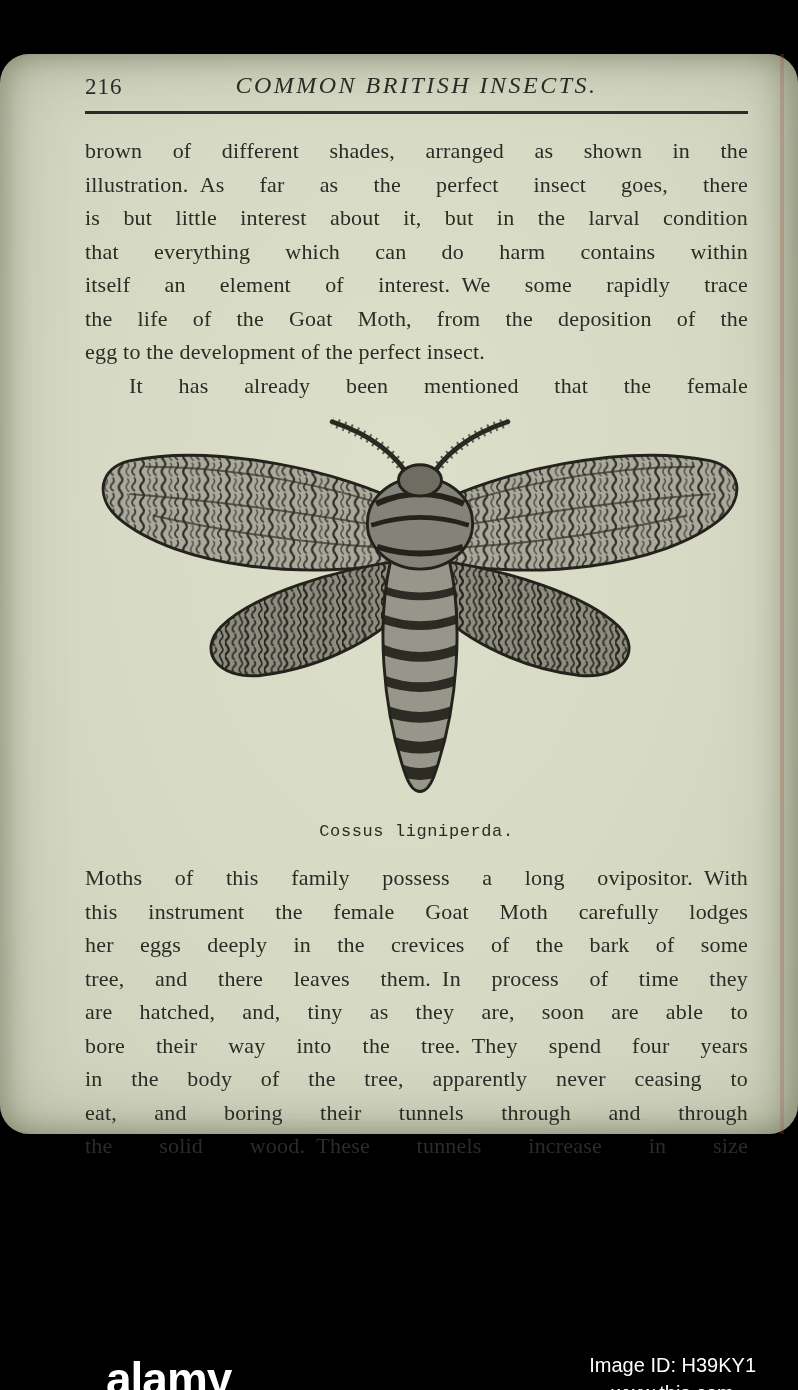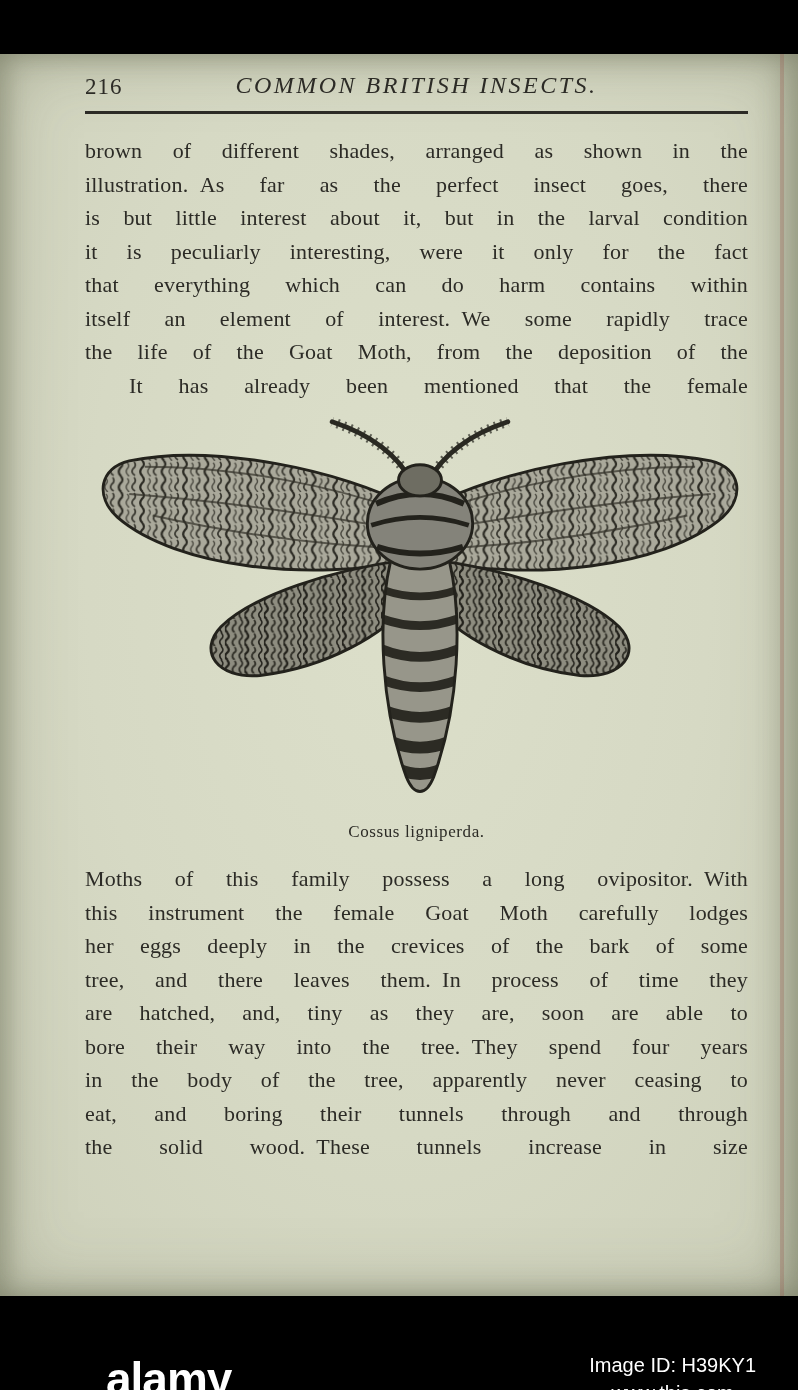--- a/index.html
+++ b/index.html
@@ -13,27 +13,28 @@
   .bar.bottom {
     top:1332px; height:94px;
     display:flex; justify-content:space-between; align-items:center;
     padding:0 42px 0 106px; box-sizing:border-box;
     font-family:"Liberation Sans", sans-serif; color:#fff;
   }
   .alamy-logo { font-size:46px; font-weight:700; letter-spacing:-1px; line-height:1; }
   .wm-right { text-align:center; font-size:20px; line-height:28px; }
 
   .page {
-    position:absolute; top:54px; left:0; width:798px; height:1242px;
+    position:absolute; top:54px; left:0; width:798px; height:1080px;
     background:#d7dac5;
     background-image: radial-gradient(ellipse at 50% 42%, #dcdfca 0%, #d6d9c4 55%, #cdd0ba 100%);
     box-shadow: inset 0 0 70px rgba(85,90,65,.35), inset -14px 0 28px rgba(80,85,60,.30), inset 10px 0 20px rgba(80,85,60,.22);
     box-sizing:border-box;
     padding:18px 50px 0 85px;
     color:#2c2b26;
+    border-radius:29px;
   }
   .page::after {
     content:''; position:absolute; top:0; bottom:0; right:14px; width:4px;
     background:rgba(150,85,75,.28);
   }
 
   .header { position:relative; height:30px; }
   .pagenum {
     position:absolute; left:0; top:2px;
     font-size:23px; letter-spacing:1px;
@@ -47,21 +48,21 @@
   .body-text { margin-top:20px; }
   .tline {
     font-size:22px; line-height:33.5px; letter-spacing:.2px;
     text-align:justify; text-align-last:justify;
     overflow:hidden; white-space:normal;
   }
   .tline.noflush { text-align-last:left; }
   .tline.indent { text-indent:44px; }
   .para2 { margin-top:0; }
 
-  figure { margin:12px 0 0 0; text-align:center; }
+  figure { margin:12px 0 0 0; text-align:center;font-family:Liberation Mono, monospace; }
   figcaption {
     margin-top:8px; font-size:17px; letter-spacing:.6px; color:#2c2b26;
   }
   .moth-wrap { line-height:0; }
 </style>
 </head>
 <body>
 
 <div class="canvas">
 
@@ -72,24 +73,24 @@
     <div class="header">
       <span class="pagenum">216</span>
       <span class="running-title">COMMON BRITISH INSECTS.</span>
     </div>
     <div class="rule"></div>
 
     <div class="body-text">
       <div class="tline">brown of different shades, arranged as shown in the</div>
       <div class="tline">illustration. As far as the perfect insect goes, there</div>
       <div class="tline">is but little interest about it, but in the larval condition</div>
-      <div class="tline">it is peculiarly interesting, were it only for the fact</div>
       <div class="tline">that everything which can do harm contains within</div>
       <div class="tline">itself an element of interest. We some rapidly trace</div>
       <div class="tline">the life of the Goat Moth, from the deposition of the</div>
+      <div class="tline noflush">egg to the development of the perfect insect.</div>
     </div>
 
     <div class="body-text para2">
       <div class="tline indent">It has already been mentioned that the female</div>
     </div>
 
     <figure>
       <div class="moth-wrap">
         <svg width="670" height="400" viewBox="0 0 680 410" aria-hidden="true">
           <defs>

